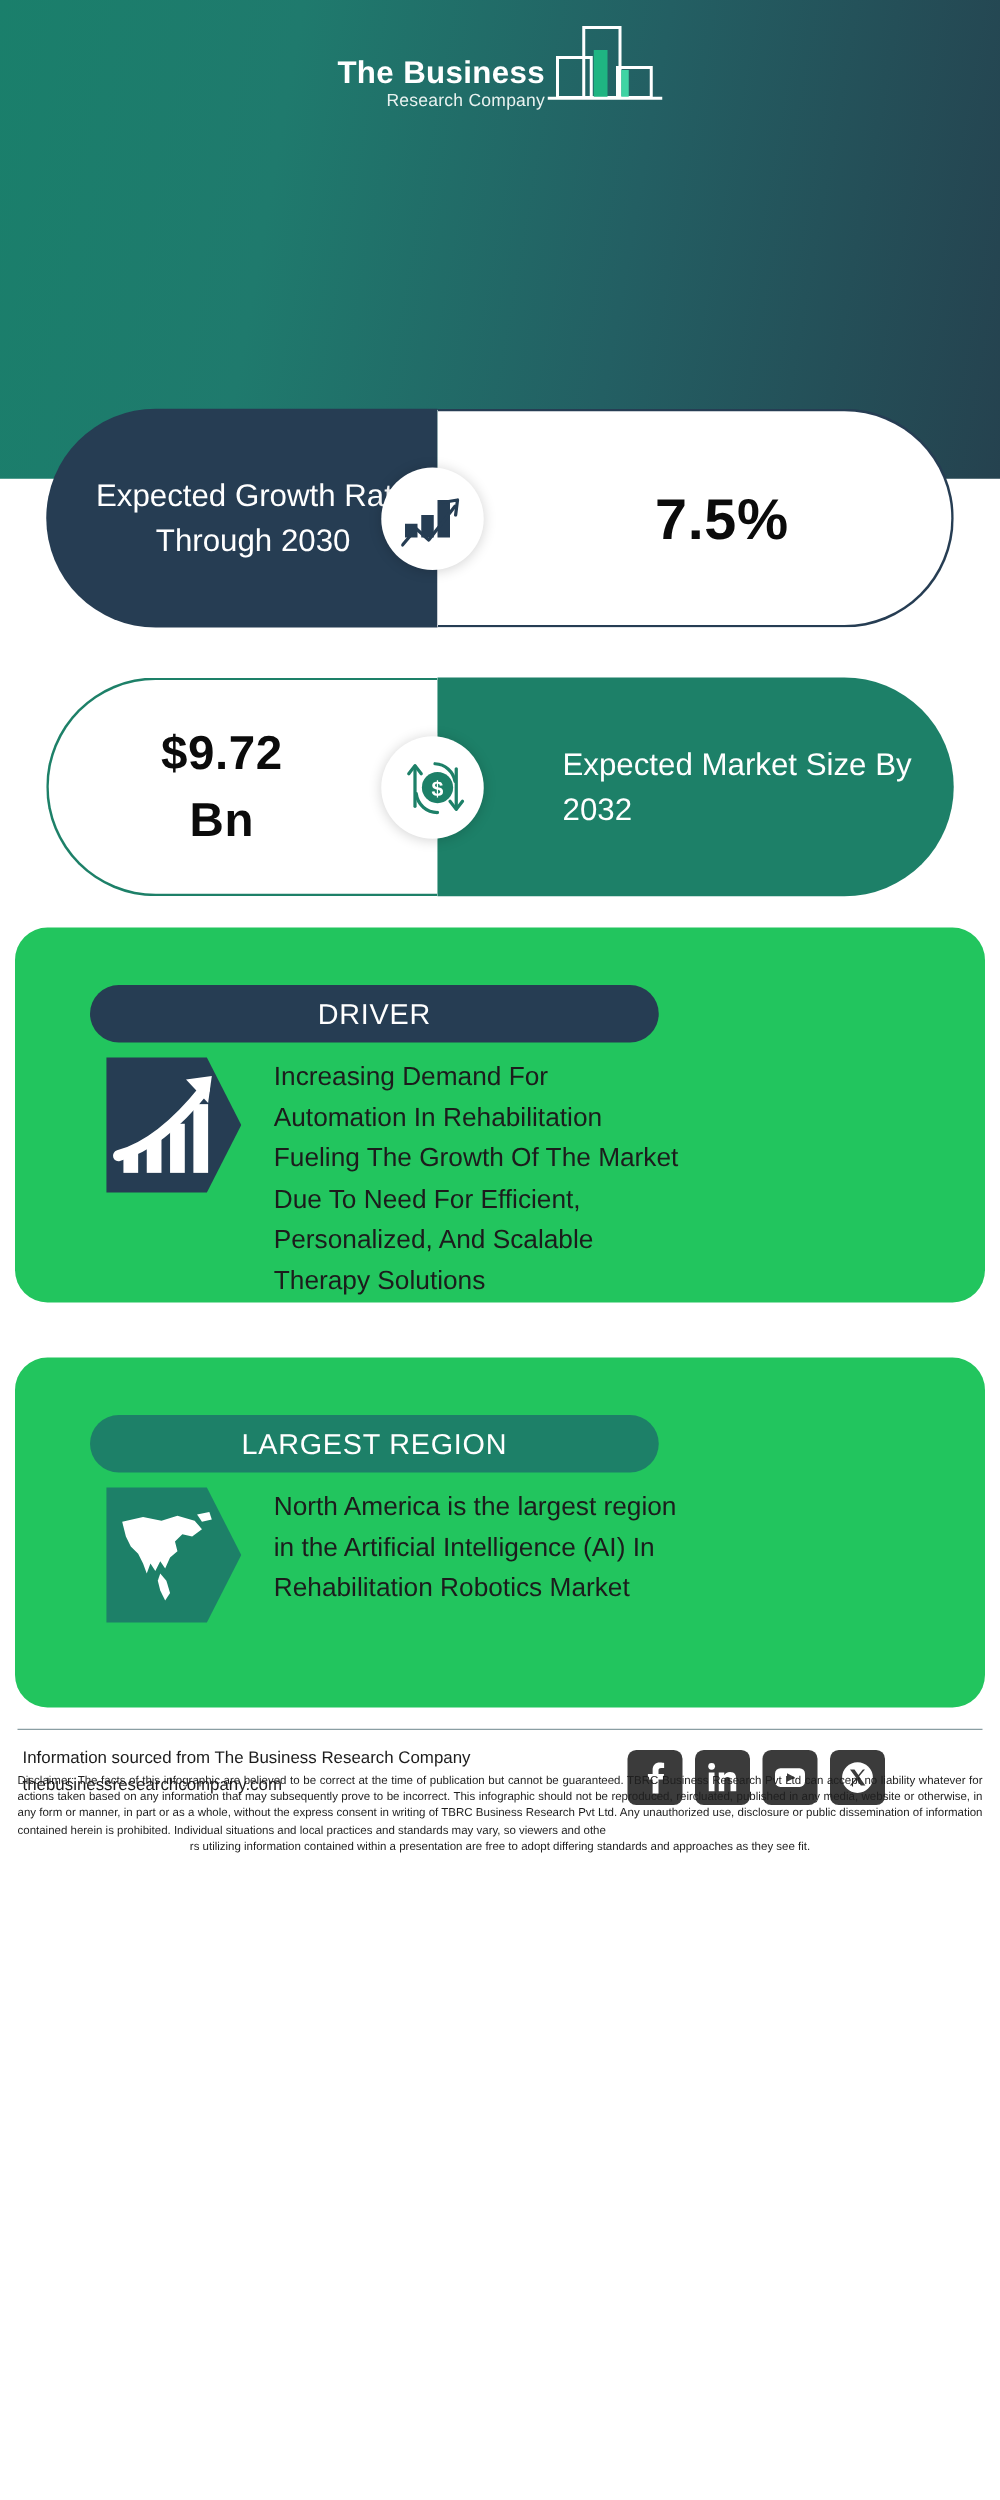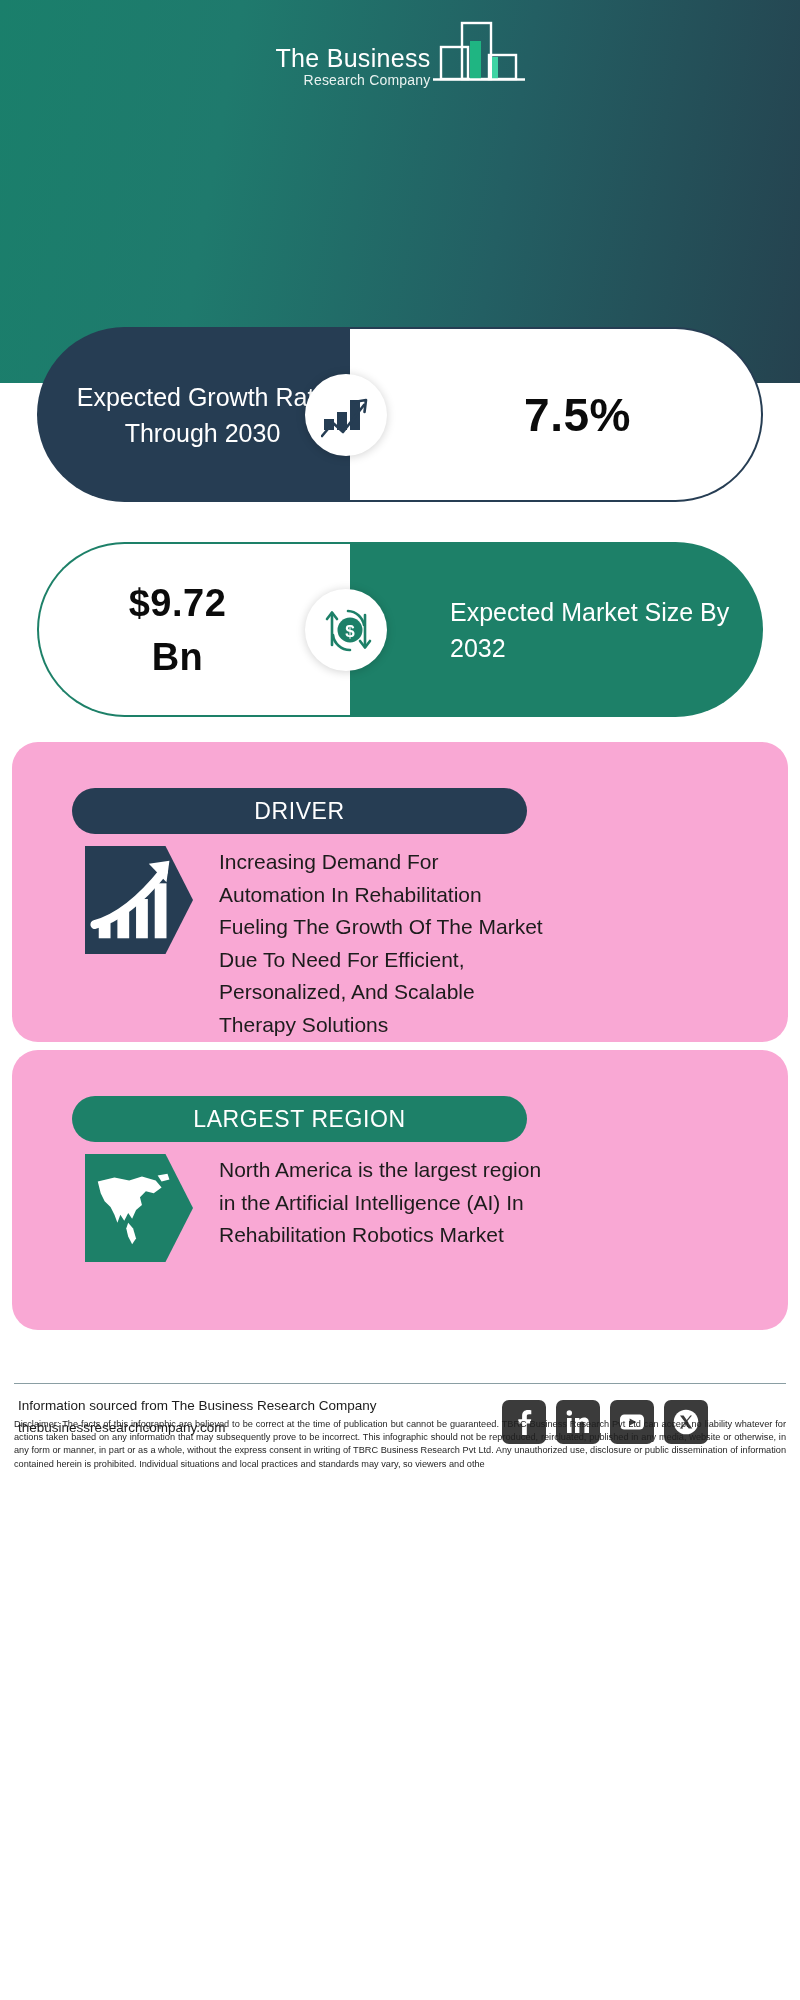--- a/index.html
+++ b/index.html
@@ -40,21 +40,21 @@
     flex-direction: column;
     align-items: flex-end;
     justify-content: flex-end;
     padding-bottom: 3px;
   }
   .logo-line1 {
     color: #ffffff;
     font-size: 25px;
     letter-spacing: .3px;
     line-height: 27px;
-    font-weight: 400;
+    font-weight: 700;
     text-align: center;
   }
   .logo-line2 {
     color: #e9f2f0;
     font-size: 14px;
     letter-spacing: .2px;
     line-height: 17px;
     font-weight: 400;
   }
   .logo-mark { margin-left: 2px; margin-bottom: 1px; }
@@ -165,25 +165,25 @@
     align-items: center;
     justify-content: center;
     z-index: 5;
   }
 
   
   .card {
     position: absolute;
     left: 12px;
     width: 776px;
-    background: #f9a8d4;
+    background: #22c55e;
     border-radius: 26px;
   }
   .card.driver { top: 742px; height: 300px; }
-  .card.region { top: 1050px; height: 280px; }
+  .card.region { top: 1086px; height: 280px; }
 
   .ribbon {
     position: absolute;
     top: 46px;
     left: 60px;
     width: 455px;
     height: 46px;
     border-radius: 24px;
     display: flex;
     align-items: center;
@@ -406,15 +406,16 @@
     <a class="social">
       <svg width="26" height="26" viewBox="0 0 26 26">
         <circle cx="13" cy="13" r="12.3" fill="#ffffff"></circle>
         <path d="M7 6.6h3.6l3.1 4.3 3.6-4.3H19l-4.8 5.6 5.1 7.2h-3.6l-3.4-4.7-4 4.7H6.8l5.2-6.1z" fill="#3b3b3b"></path>
       </svg>
     </a>
   </div>
 
   <div class="disclaimer">
     <span>Disclaimer: The facts of this infographic are believed to be correct at the time of publication but cannot be guaranteed. TBRC Business Research Pvt Ltd can accept no liability whatever for actions taken based on any information that may subsequently prove to be incorrect. This infographic should not be reproduced, reircluated, published in any media, website or otherwise, in any form or manner, in part or as a whole, without the express consent in writing of TBRC Business Research Pvt Ltd. Any unauthorized use, disclosure or public dissemination of information contained herein is prohibited. Individual situations and local practices and standards may vary, so viewers and othe</span>
+    <span class="lastline">rs utilizing information contained within a presentation are free to adopt differing standards and approaches as they see fit.</span>
   </div>
 
 </div>
 
 </body></html>

